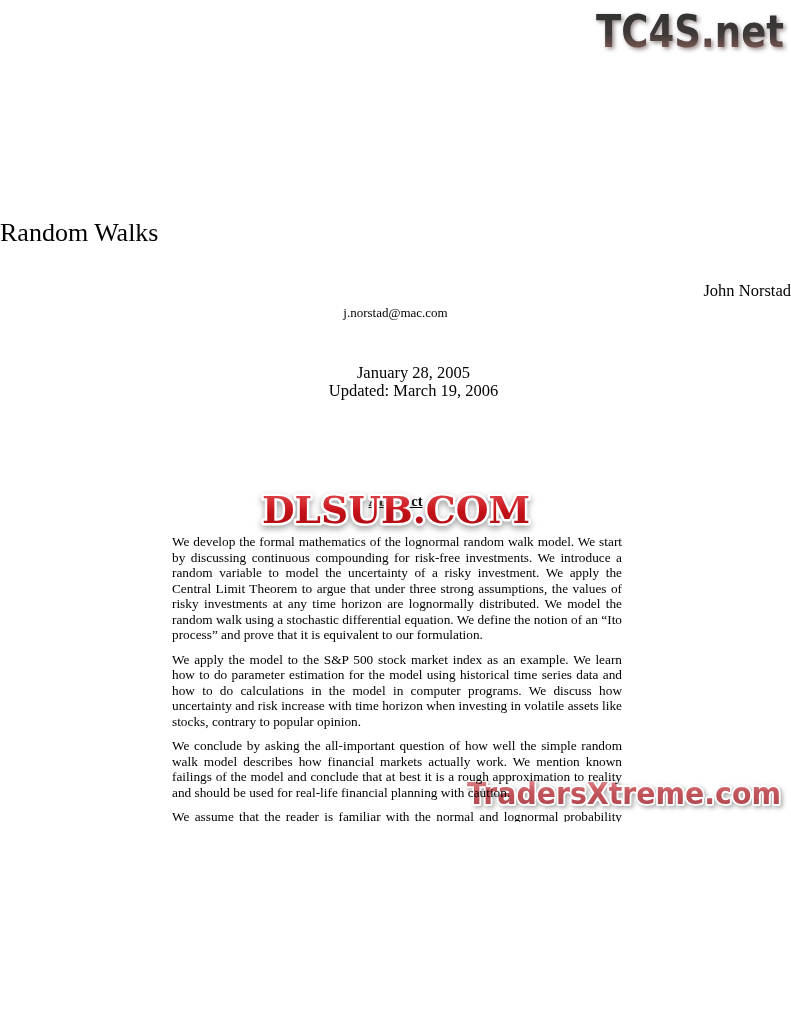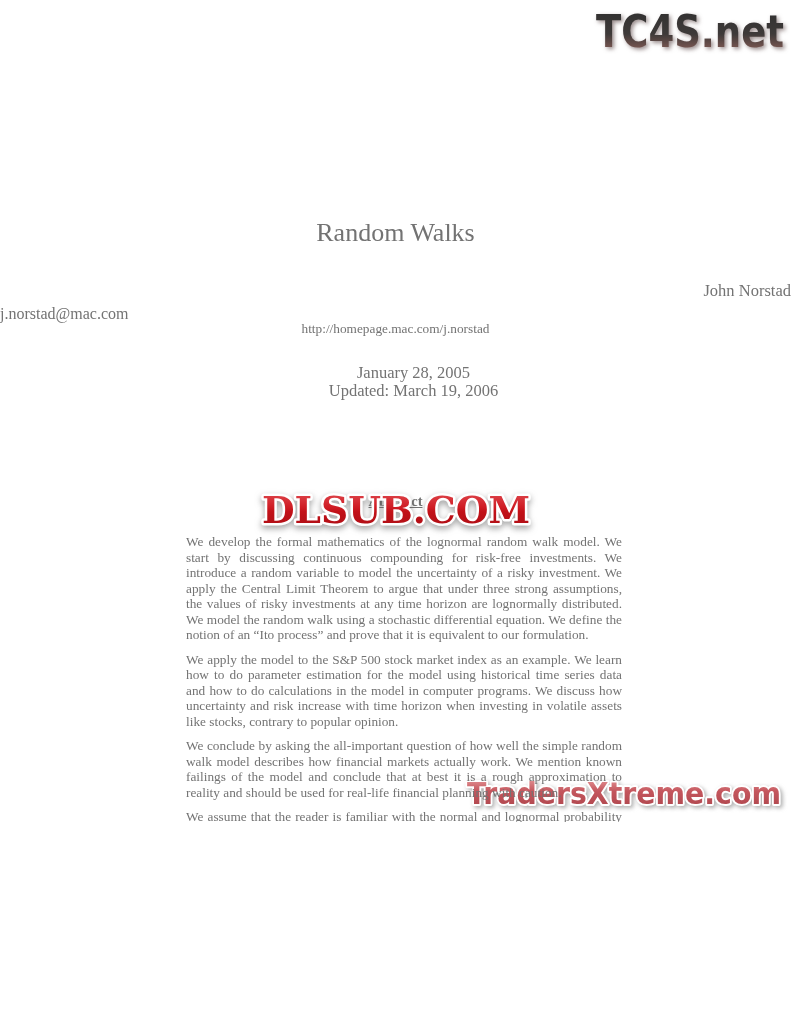--- a/index.html
+++ b/index.html
@@ -7,21 +7,21 @@
     padding: 0;
     background: #ffffff;
   }
   .page {
     position: relative;
     width: 791px;
     height: 822px;
     background: #ffffff;
     overflow: hidden;
     font-family: "Liberation Serif", serif;
-    color: #737373;
+    color: #000000;
   }
 
   
   .wm-top {
     position: absolute;
     top: 4px;
     right: 3px;
     width: 196px;
     height: 54px;
     filter: drop-shadow(2px 2px 2px rgba(70,45,45,0.55));
@@ -44,39 +44,40 @@
     height: 44px;
     filter: drop-shadow(2px 2px 2px rgba(120,120,120,0.6));
   }
 
   
   .doc-title {
     position: absolute;
     top: 218px;
     left: 0;
     width: 100%;
-    text-align: center;
+    text-align: left;
     font-size: 26px;
     font-weight: normal;
     margin: 0;
   }
   .doc-author {
     position: absolute;
     top: 281px;
     left: 0;
     width: 100%;
     text-align: right;
     font-size: 16.5px;
   }
   .doc-email {
     position: absolute;
     top: 305px;
     left: 0;
     width: 100%;
-    font-size: 16px;
+    text-align: center;
+    font-size: 13px;
   }
   .doc-url {
     position: absolute;
     top: 321px;
     left: 0;
     width: 100%;
     text-align: center;
     font-size: 13.3px;
   }
   .doc-dates {
@@ -104,21 +105,21 @@
     position: absolute;
     top: 534px;
     left: 170px;
     width: 452px;
     font-size: 13.3px;
     line-height: 15.5px;
     text-align: justify;
     z-index: 3;
   }
   .abstract-body p {
-    margin: 0 0 9px 16px;
+    margin: 0 0 9px 2px;
   }
   svg text { user-select: none; }
 </style>
 </head>
 <body>
 
 <div class="page">
 
   <svg class="wm-top" viewBox="0 0 196 54" xmlns="http://www.w3.org/2000/svg">
     <defs>
@@ -130,21 +131,20 @@
     </defs>
     <text x="98" y="43" text-anchor="middle" font-family="DejaVu Sans, Liberation Sans, sans-serif" font-weight="bold" font-size="44" textLength="188" lengthAdjust="spacingAndGlyphs" fill="url(#gradTop)">TC4S.net</text>
   </svg>
 
   <h1 class="doc-title">Random Walks</h1>
 
   <div class="doc-author">John Norstad</div>
 
   <div class="doc-email">j.norstad@mac.com</div>
 
-  <div class="doc-url">http://homepage.mac.com/j.norstad</div>
 
   <div class="doc-dates">
     <div>January 28, 2005</div>
     <div>Updated: March 19, 2006</div>
   </div>
 
   <div class="abstract-heading">Abstract</div>
 
   <svg class="wm-mid" viewBox="0 0 284 50" xmlns="http://www.w3.org/2000/svg">
     <defs>

